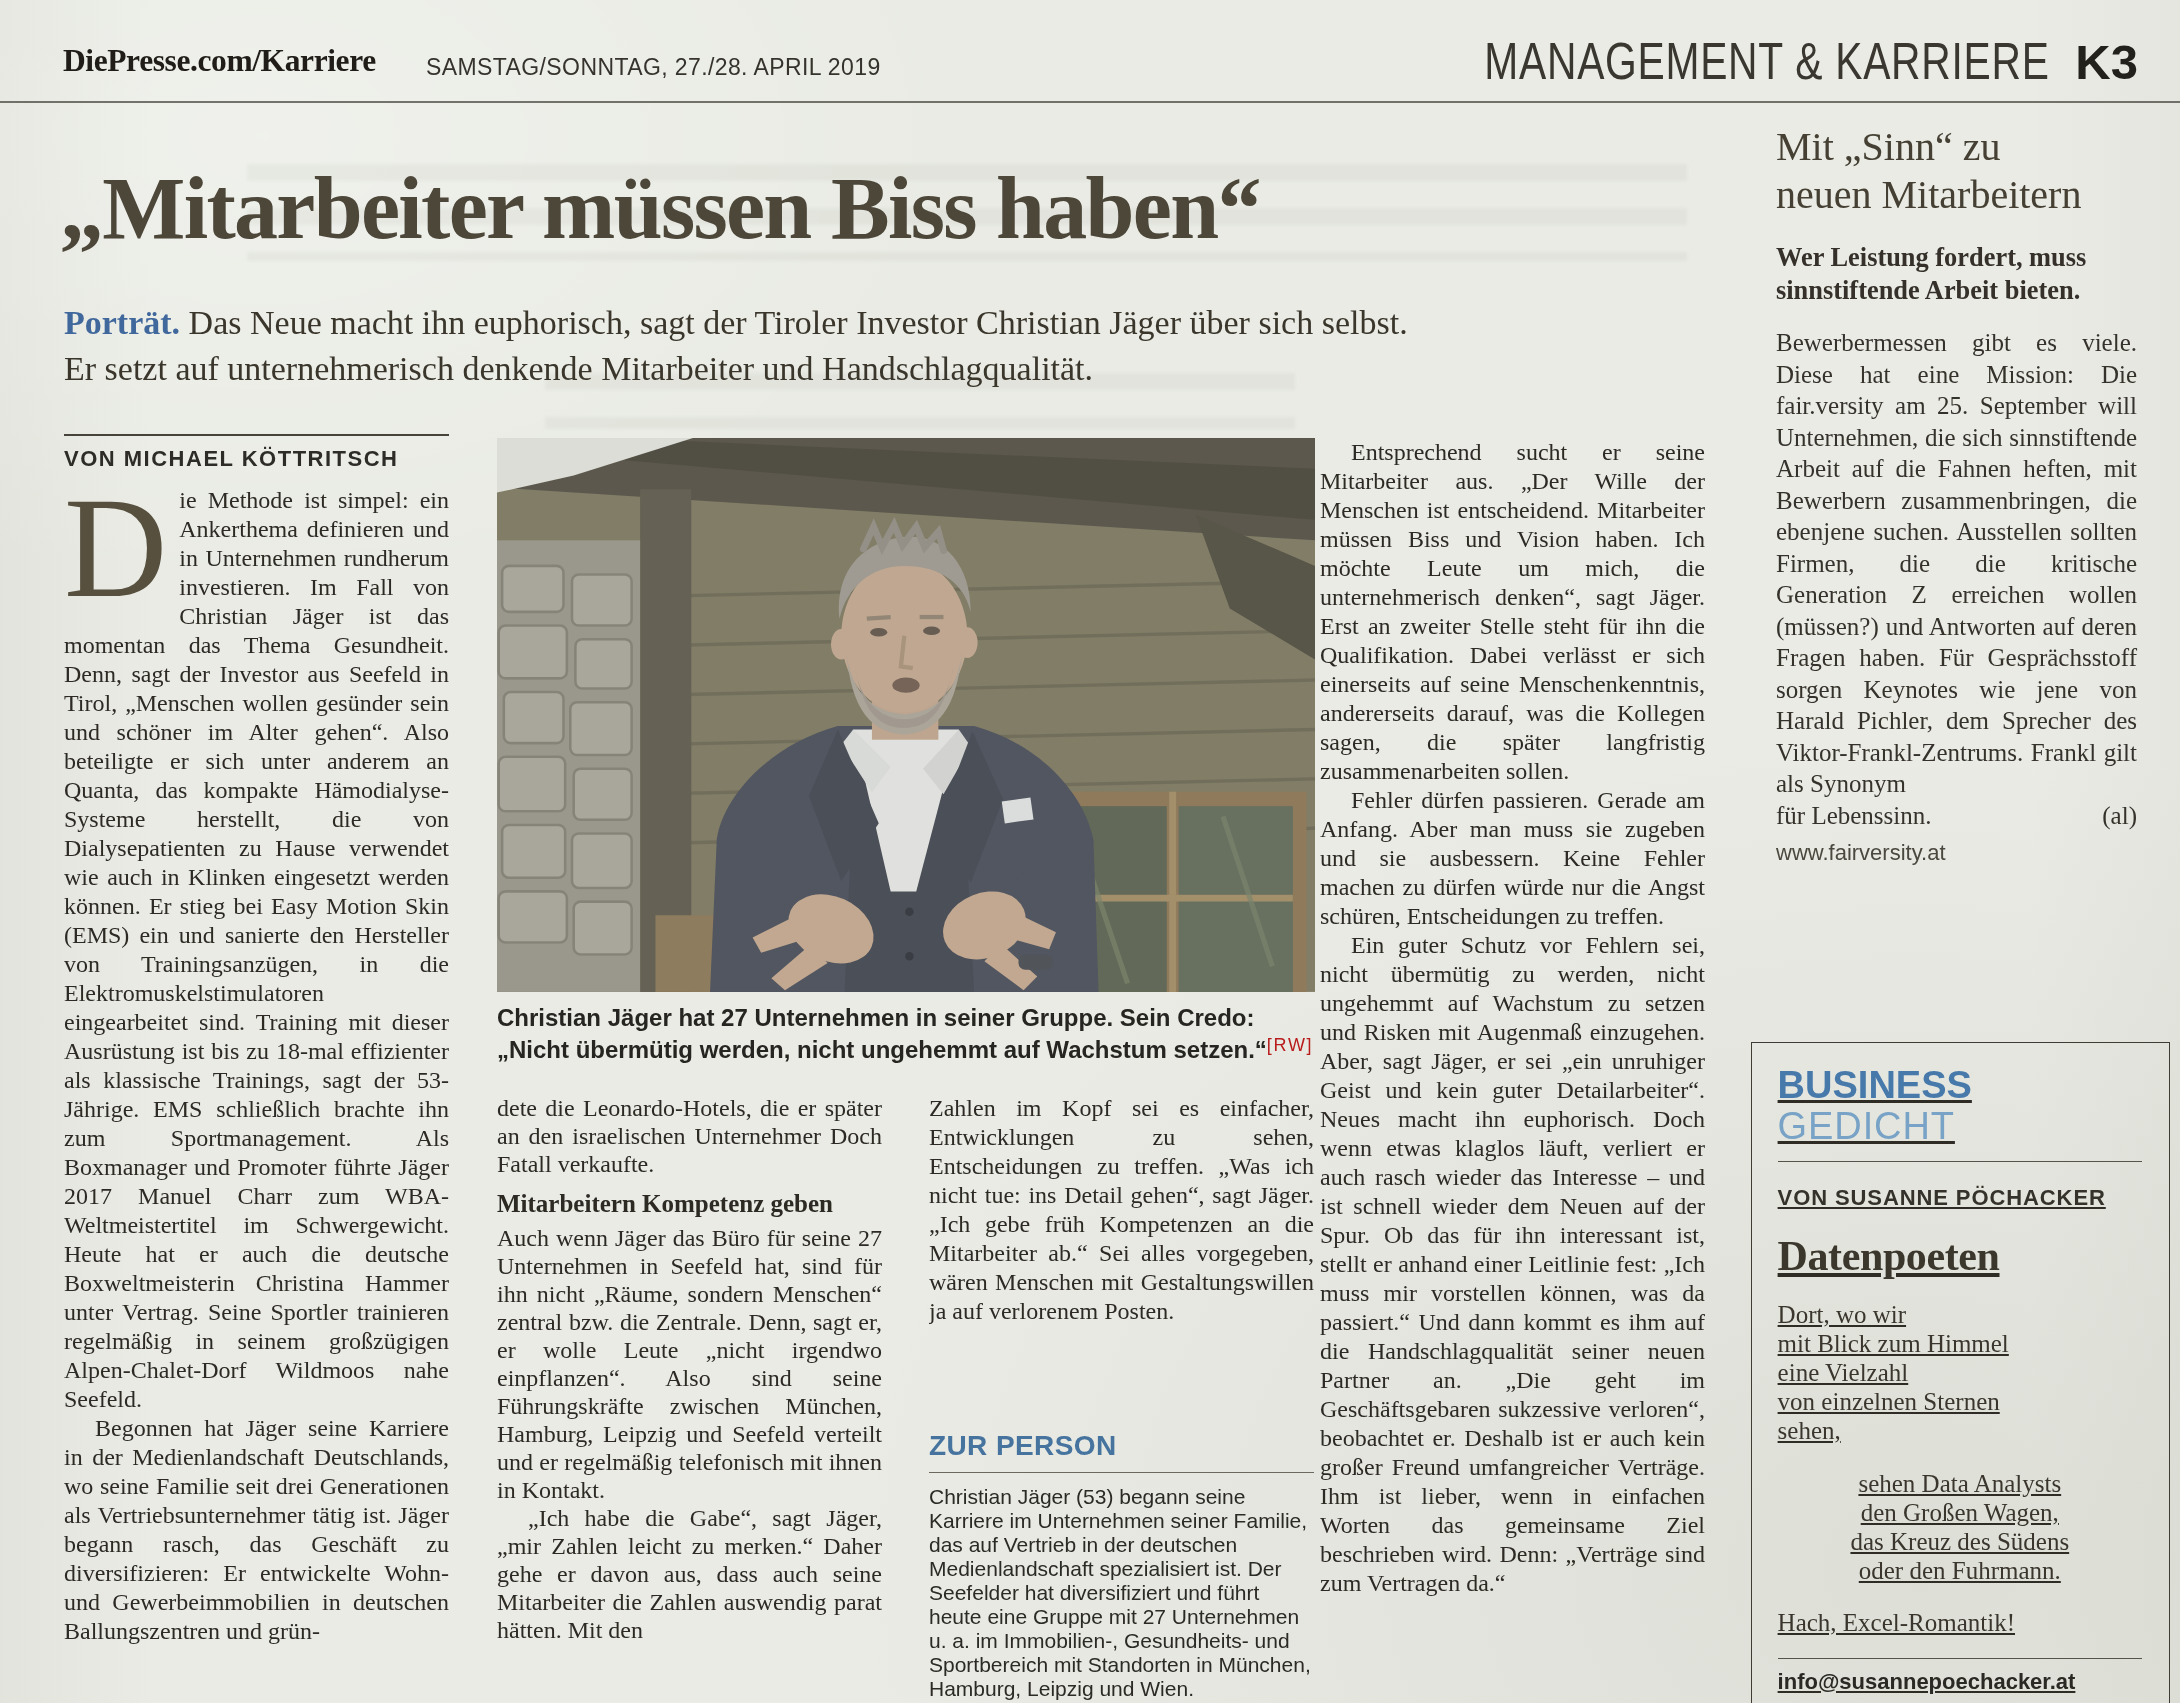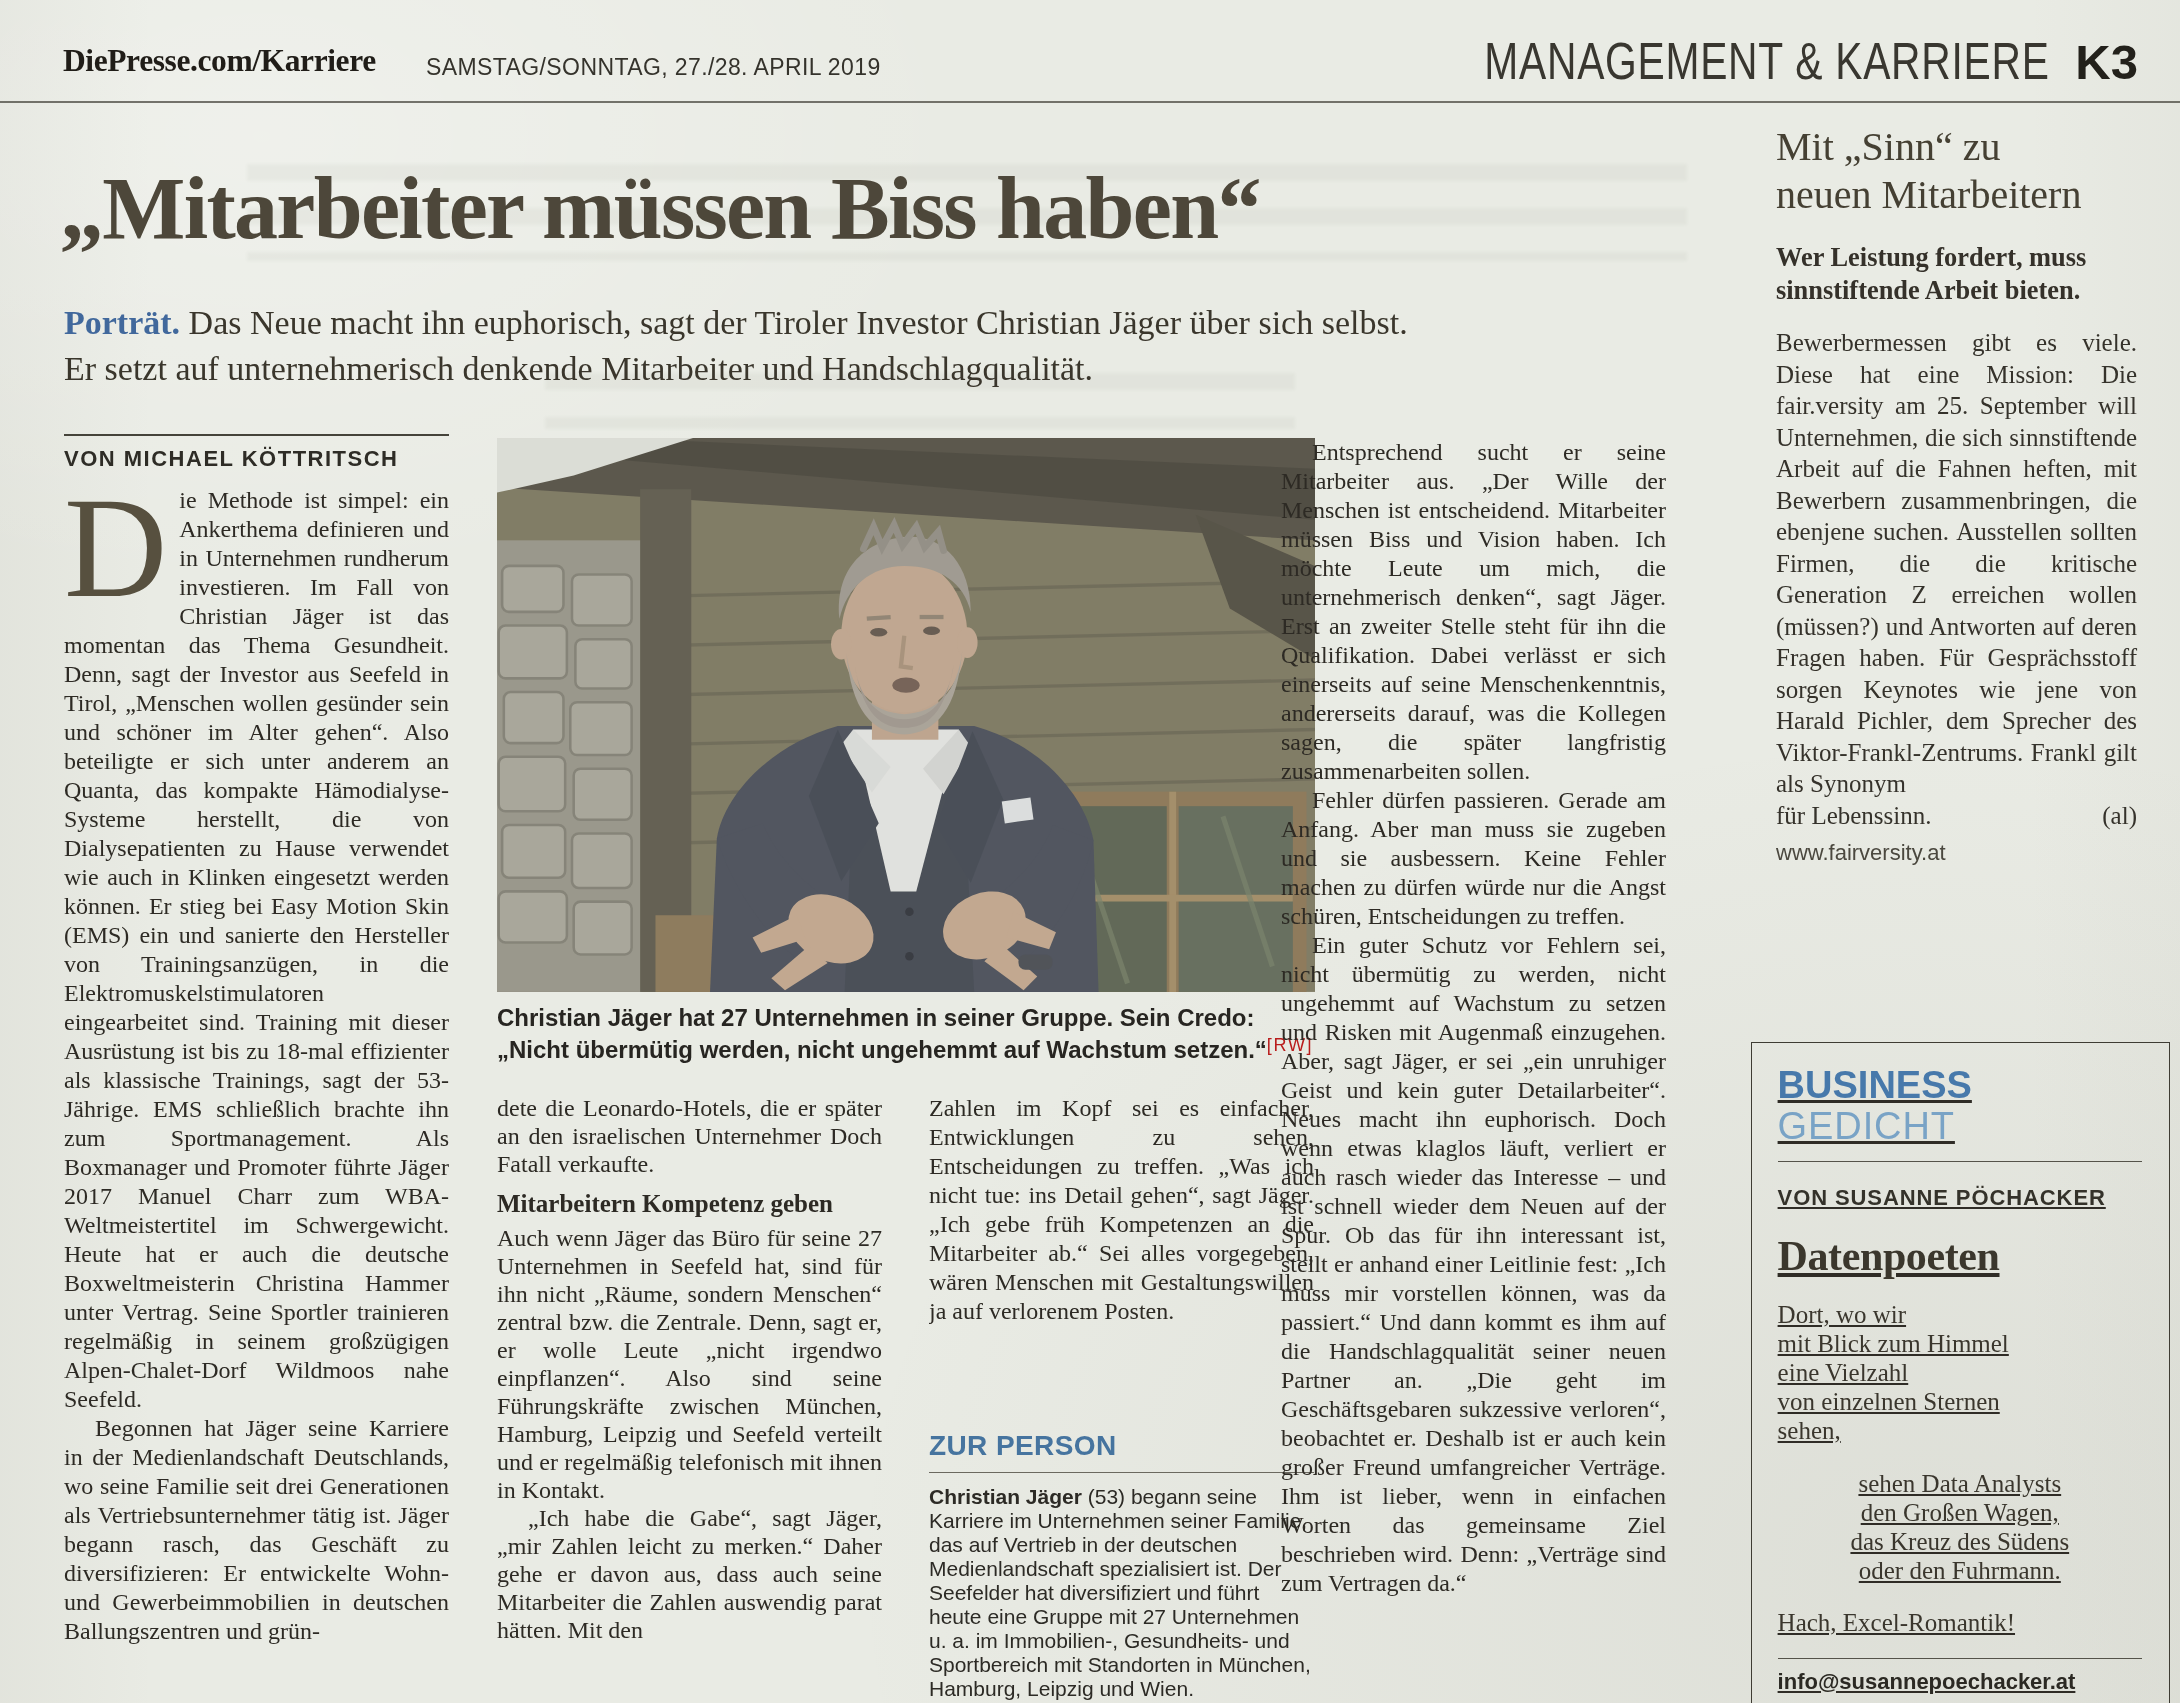--- a/index.html
+++ b/index.html
@@ -38,36 +38,36 @@
   
   .colrule{ position:absolute; left:64px; top:434px; width:385px; height:1.7px; background:#45433a;}
   .byline{ position:absolute; left:64px; top:446px; font-size:22px; font-weight:700; letter-spacing:1.5px; color:#2e2c26;}
   .bodycol{ position:absolute; width:385px; text-align:justify; font-size:24px; line-height:29px; color:#2d2a24;
             hyphens:auto; -webkit-hyphens:auto; overflow:hidden;}
   .bodycol p{ margin:0;}
   .bodycol p.ind{ text-indent:31px;}
   #col1{ left:64px;  top:486px;  height:1215px;}
   #col2{ left:497px; top:1094px; height:608px; line-height:28px;}
   #col3{ left:929px;top:1094px; height:266px;}
-  #col4{ left:1281px;top:438px;  height:1262px;}
+  #col4{ left:1320px;top:438px;  height:1262px;}
   .dropcap{ float:left; font-size:143px; line-height:114px; padding:5.1px 12px 0 0; color:#57503f; font-weight:400;}
   .subhead{ font-weight:700; font-size:25px; margin-top:12px !important; margin-bottom:6px !important; text-align:left; text-indent:0 !important;}
 
   
   .photo{ position:absolute; left:497px; top:438px; width:818px; height:554px; overflow:hidden; filter:saturate(.78) contrast(.92) brightness(1.02);}
   .photo svg{ display:block;}
   .caption{ position:absolute; left:497px; top:1002px; width:818px; font-size:24px; line-height:31.5px; font-weight:700; color:#272521; padding-right:8.5px;}
   .credit{ position:absolute; right:1.7px; bottom:3.4px; font-size:18px; font-weight:400; color:#b91c1c; letter-spacing:1.7px;}
 
   
   .zurperson{ position:absolute; left:929px; top:1430px; width:385px;}
   .zp-title{ font-size:28px; font-weight:700; color:#46749f; letter-spacing:0.4px;}
   .zp-rule{ margin-top:10.2px; height:0.9px; background:#6b695f;}
   .zp-text{ margin-top:12px; font-size:21px; line-height:24px; color:#2c2a25; text-align:left;}
-  .zp-name{ font-weight:700;}
+  .zp-name{ font-weight:400;}
 
   
   .sidebar{ position:absolute; left:1776px; top:123px; width:361px;}
   .sb-title{ width:315px; font-size:40px; line-height:48px; color:#454033; font-weight:400;}
   .sb-lead{ margin-top:22px; font-size:26.4px; line-height:33px; font-weight:700; color:#35312a;}
   .sb-body{ margin-top:20.4px; font-size:25px; line-height:31.5px; text-align:justify; color:#35322b; hyphens:auto; -webkit-hyphens:auto;}
   .sb-last{ display:flex; justify-content:space-between; font-size:25px; line-height:31.5px; color:#35322b;}
   .sb-link{ margin-top:8.5px; font-size:22px; color:#4b483f;}
 
   

